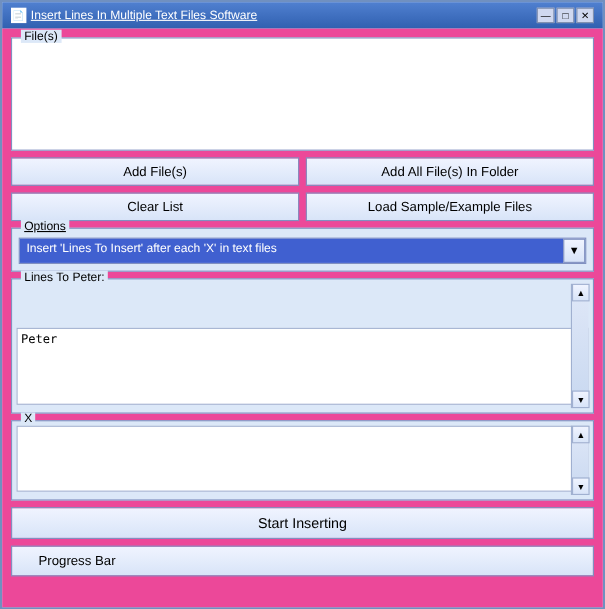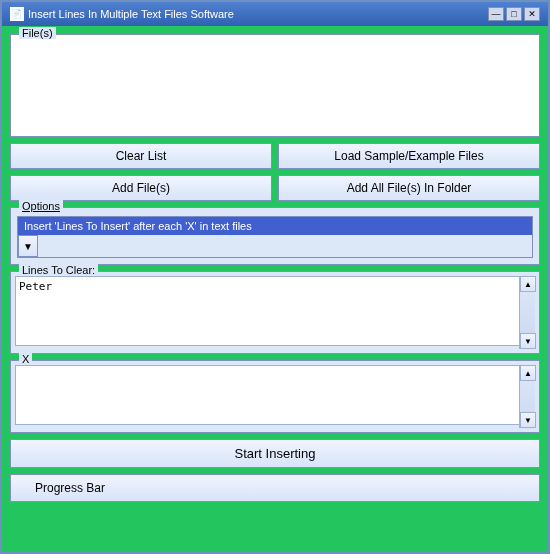--- a/index.html
+++ b/index.html
@@ -50,20 +50,21 @@
       display: flex;
       align-items: center;
       justify-content: center;
       font-size: 9px;
       color: #3060b0;
     }
 
     .title-text {
       font-size: 11px;
       font-weight: normal;
+      text-decoration: underline;
     }
 
     .title-buttons {
       display: flex;
       gap: 2px;
     }
 
     .title-btn {
       width: 16px;
       height: 14px;
@@ -76,21 +77,21 @@
       cursor: pointer;
       color: #000;
     }
 
     .content {
       flex: 1;
       padding: 8px;
       display: flex;
       flex-direction: column;
       gap: 6px;
-      background: #22c55e;
+      background: #ec4899;
     }
 
     .files-group {
       border: 1px solid #8090c0;
       background: #fff;
       padding: 4px;
       position: relative;
     }
 
     .files-label {
@@ -155,21 +156,20 @@
       display: flex;
       align-items: center;
       justify-content: center;
       cursor: pointer;
       font-size: 10px;
     }
 
     .select-container {
       display: flex;
       border: 1px solid #8090c0;
-      flex-direction: column;
     }
 
     .select-display {
       flex: 1;
       padding: 3px 6px;
       background: #4060d0;
       color: #fff;
       font-size: 11px;
     }
 
@@ -196,20 +196,21 @@
 
     .lines-textarea {
       width: 100%;
       height: 70px;
       border: 1px solid #a0b0d0;
       outline: none;
       resize: none;
       font-size: 11px;
       background: #fff;
       padding: 3px;
+      margin-top: 40px;
     }
 
     .x-group {
       border: 1px solid #8090c0;
       padding: 4px;
       position: relative;
       background: #dce8f8;
     }
 
     .x-label {
@@ -295,39 +296,39 @@
   </div>
 
   <div class="content">
 
     <div class="files-group">
       <span class="files-label">File(s)</span>
       <textarea class="files-textarea" style=""></textarea>
     </div>
 
     <div class="btn-row">
+      <button class="btn">Add File(s)</button>
+      <button class="btn">Add All File(s) In Folder</button>
+    </div>
+
+    <div class="btn-row">
       <button class="btn">Clear List</button>
       <button class="btn">Load Sample/Example Files</button>
-    </div>
-
-    <div class="btn-row">
-      <button class="btn">Add File(s)</button>
-      <button class="btn">Add All File(s) In Folder</button>
     </div>
 
     <div class="options-group">
       <span class="options-label">Options</span>
       <div class="select-container">
         <div class="select-display">Insert 'Lines To Insert' after each 'X' in text files</div>
         <div class="select-arrow">▼</div>
       </div>
     </div>
 
     <div class="lines-group">
-      <span class="lines-label">Lines To Clear:</span>
+      <span class="lines-label">Lines To Peter:</span>
       <div class="textarea-wrapper">
         <textarea class="lines-textarea" style="">Peter</textarea>
         <div class="scrollbar-dummy">
           <div class="scroll-arrow">▲</div>
           <div class="scroll-arrow">▼</div>
         </div>
       </div>
     </div>
 
     <div class="x-group">

